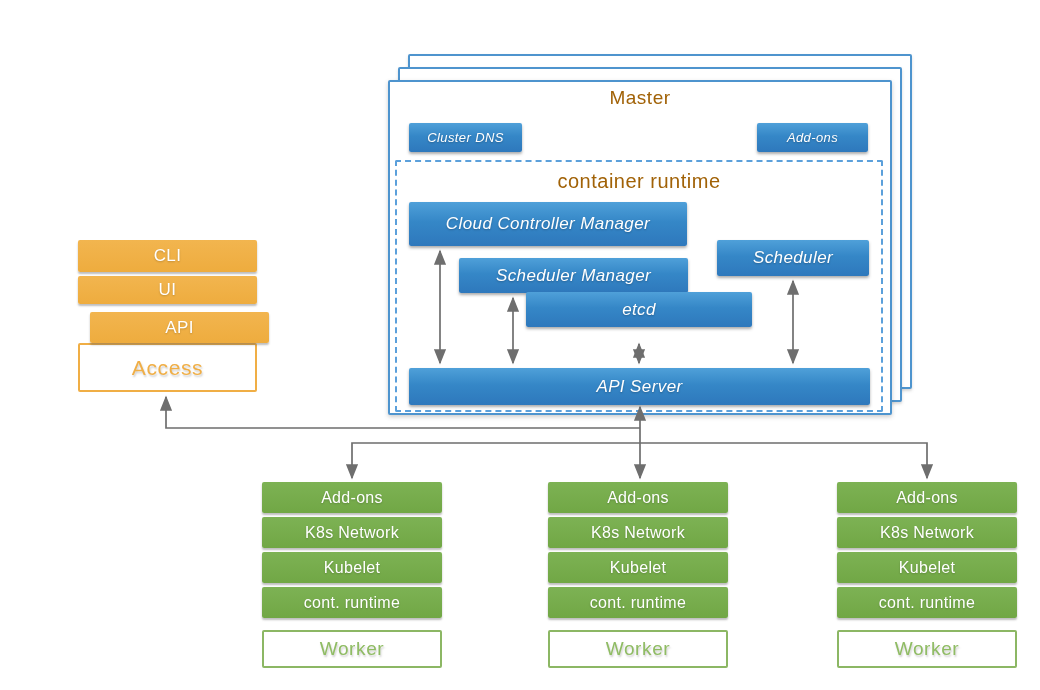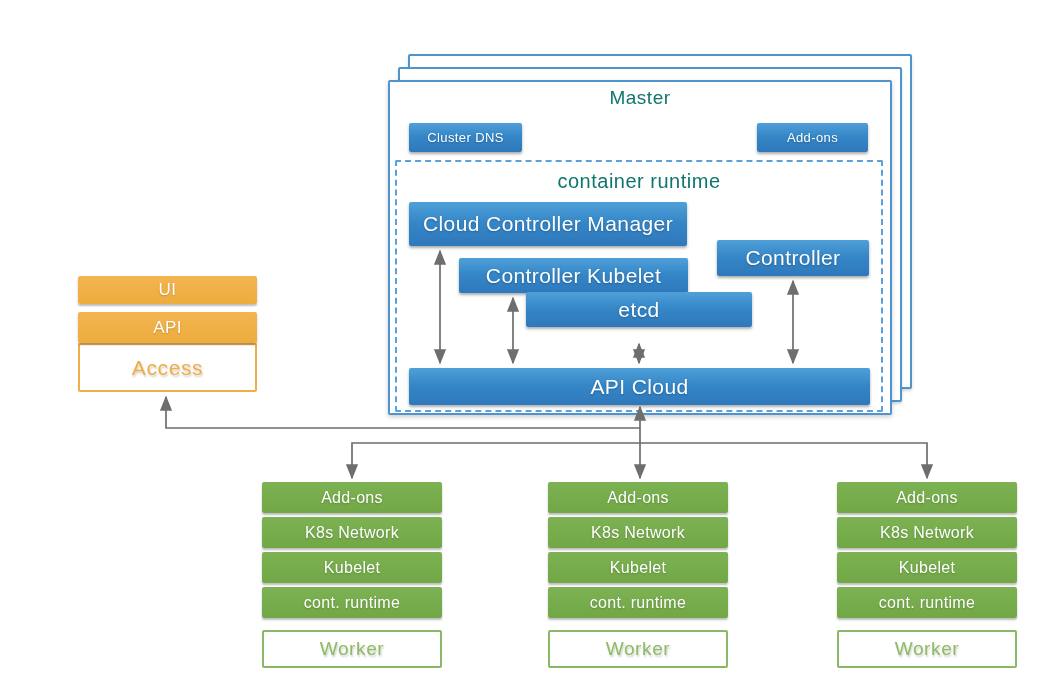--- a/index.html
+++ b/index.html
@@ -11,35 +11,36 @@
   
   .stack-layer{
     background:#ffffff;border:2px solid #4E94CE;border-radius:2px;
     box-shadow:0 2px 3px rgba(90,90,90,0.25);
   }
   .master-box{
     background:#ffffff;border:2px solid #4E94CE;border-radius:2px;
     box-shadow:0 2px 4px rgba(90,90,90,0.3);
   }
   .heading-blue{
-    color:#0f766e;letter-spacing:0.5px;
+    color:#a16207;letter-spacing:0.5px;
     display:flex;align-items:center;justify-content:center;
   }
   .dashed-box{
     border:2px dashed #5BA0DB;border-radius:2px;background:transparent;
   }
   
   .blue-box{
     background:linear-gradient(180deg,#4FA0D9 0%,#3587C7 45%,#2E78BC 100%);
     border-radius:2px;color:#ffffff;letter-spacing:0.4px;
     display:flex;align-items:center;justify-content:center;
     box-shadow:0 2px 3px rgba(70,70,70,0.45);
     text-shadow:0 1px 2px rgba(0,0,0,0.25);
+    font-style:italic;
   }
-  .comp{font-size:21px;}
+  .comp{font-size:17px;}
   .badge{font-size:13px;}
   
   .orange-row{
     background:linear-gradient(180deg,#F2B54F 0%,#EEAC3E 100%);
     border-radius:2px;color:#ffffff;font-size:17px;letter-spacing:0.4px;
     display:flex;align-items:center;justify-content:center;
     box-shadow:0 2px 2px rgba(90,90,90,0.4);
     text-shadow:0 1px 2px rgba(0,0,0,0.2);
   }
   .access-box{
@@ -97,27 +98,28 @@
 
   <div class="abs heading-blue" style="left:388px;top:84px;width:504px;height:28px;font-size:19px;z-index:4;">Master</div>
 
   <div class="abs blue-box badge" style="left:409px;top:123px;width:113px;height:29px;z-index:4;">Cluster DNS</div>
   <div class="abs blue-box badge" style="left:757px;top:123px;width:111px;height:29px;z-index:4;">Add-ons</div>
 
   <div class="abs dashed-box" style="left:395px;top:160px;width:488px;height:252px;z-index:4;"></div>
   <div class="abs heading-blue" style="left:395px;top:168px;width:488px;height:26px;font-size:20px;z-index:5;">container runtime</div>
 
   <div class="abs blue-box comp" style="left:409px;top:202px;width:278px;height:44px;z-index:5;">Cloud Controller Manager</div>
-  <div class="abs blue-box comp" style="left:459px;top:258px;width:229px;height:35px;z-index:5;">Controller Kubelet</div>
-  <div class="abs blue-box comp" style="left:717px;top:240px;width:152px;height:36px;z-index:5;">Controller</div>
+  <div class="abs blue-box comp" style="left:459px;top:258px;width:229px;height:35px;z-index:5;">Scheduler Manager</div>
+  <div class="abs blue-box comp" style="left:717px;top:240px;width:152px;height:36px;z-index:5;">Scheduler</div>
   <div class="abs blue-box comp" style="left:526px;top:292px;width:226px;height:35px;z-index:5;">etcd</div>
-  <div class="abs blue-box comp" style="left:409px;top:368px;width:461px;height:37px;z-index:5;">API Cloud</div>
+  <div class="abs blue-box comp" style="left:409px;top:368px;width:461px;height:37px;z-index:5;">API Server</div>
 
+  <div class="abs orange-row" style="left:78px;top:240px;width:179px;height:32px;z-index:5;">CLI</div>
   <div class="abs orange-row" style="left:78px;top:276px;width:179px;height:28px;z-index:5;">UI</div>
-  <div class="abs orange-row" style="left:78px;top:312px;width:179px;height:31px;z-index:5;">API</div>
+  <div class="abs orange-row" style="left:90px;top:312px;width:179px;height:31px;z-index:5;">API</div>
   <div class="abs access-box" style="left:78px;top:343px;width:179px;height:49px;z-index:4;">Access</div>
 
   <div class="abs green-row" style="left:262px;top:482px;width:180px;height:31px;z-index:5;">Add-ons</div>
   <div class="abs green-row" style="left:262px;top:517px;width:180px;height:31px;z-index:5;">K8s Network</div>
   <div class="abs green-row" style="left:262px;top:552px;width:180px;height:31px;z-index:5;">Kubelet</div>
   <div class="abs green-row" style="left:262px;top:587px;width:180px;height:31px;z-index:5;">cont. runtime</div>
   <div class="abs worker-box" style="left:262px;top:620px;width:180px;height:38px;z-index:4;">Worker</div>
 
   <div class="abs green-row" style="left:548px;top:482px;width:180px;height:31px;z-index:5;">Add-ons</div>
   <div class="abs green-row" style="left:548px;top:517px;width:180px;height:31px;z-index:5;">K8s Network</div>

